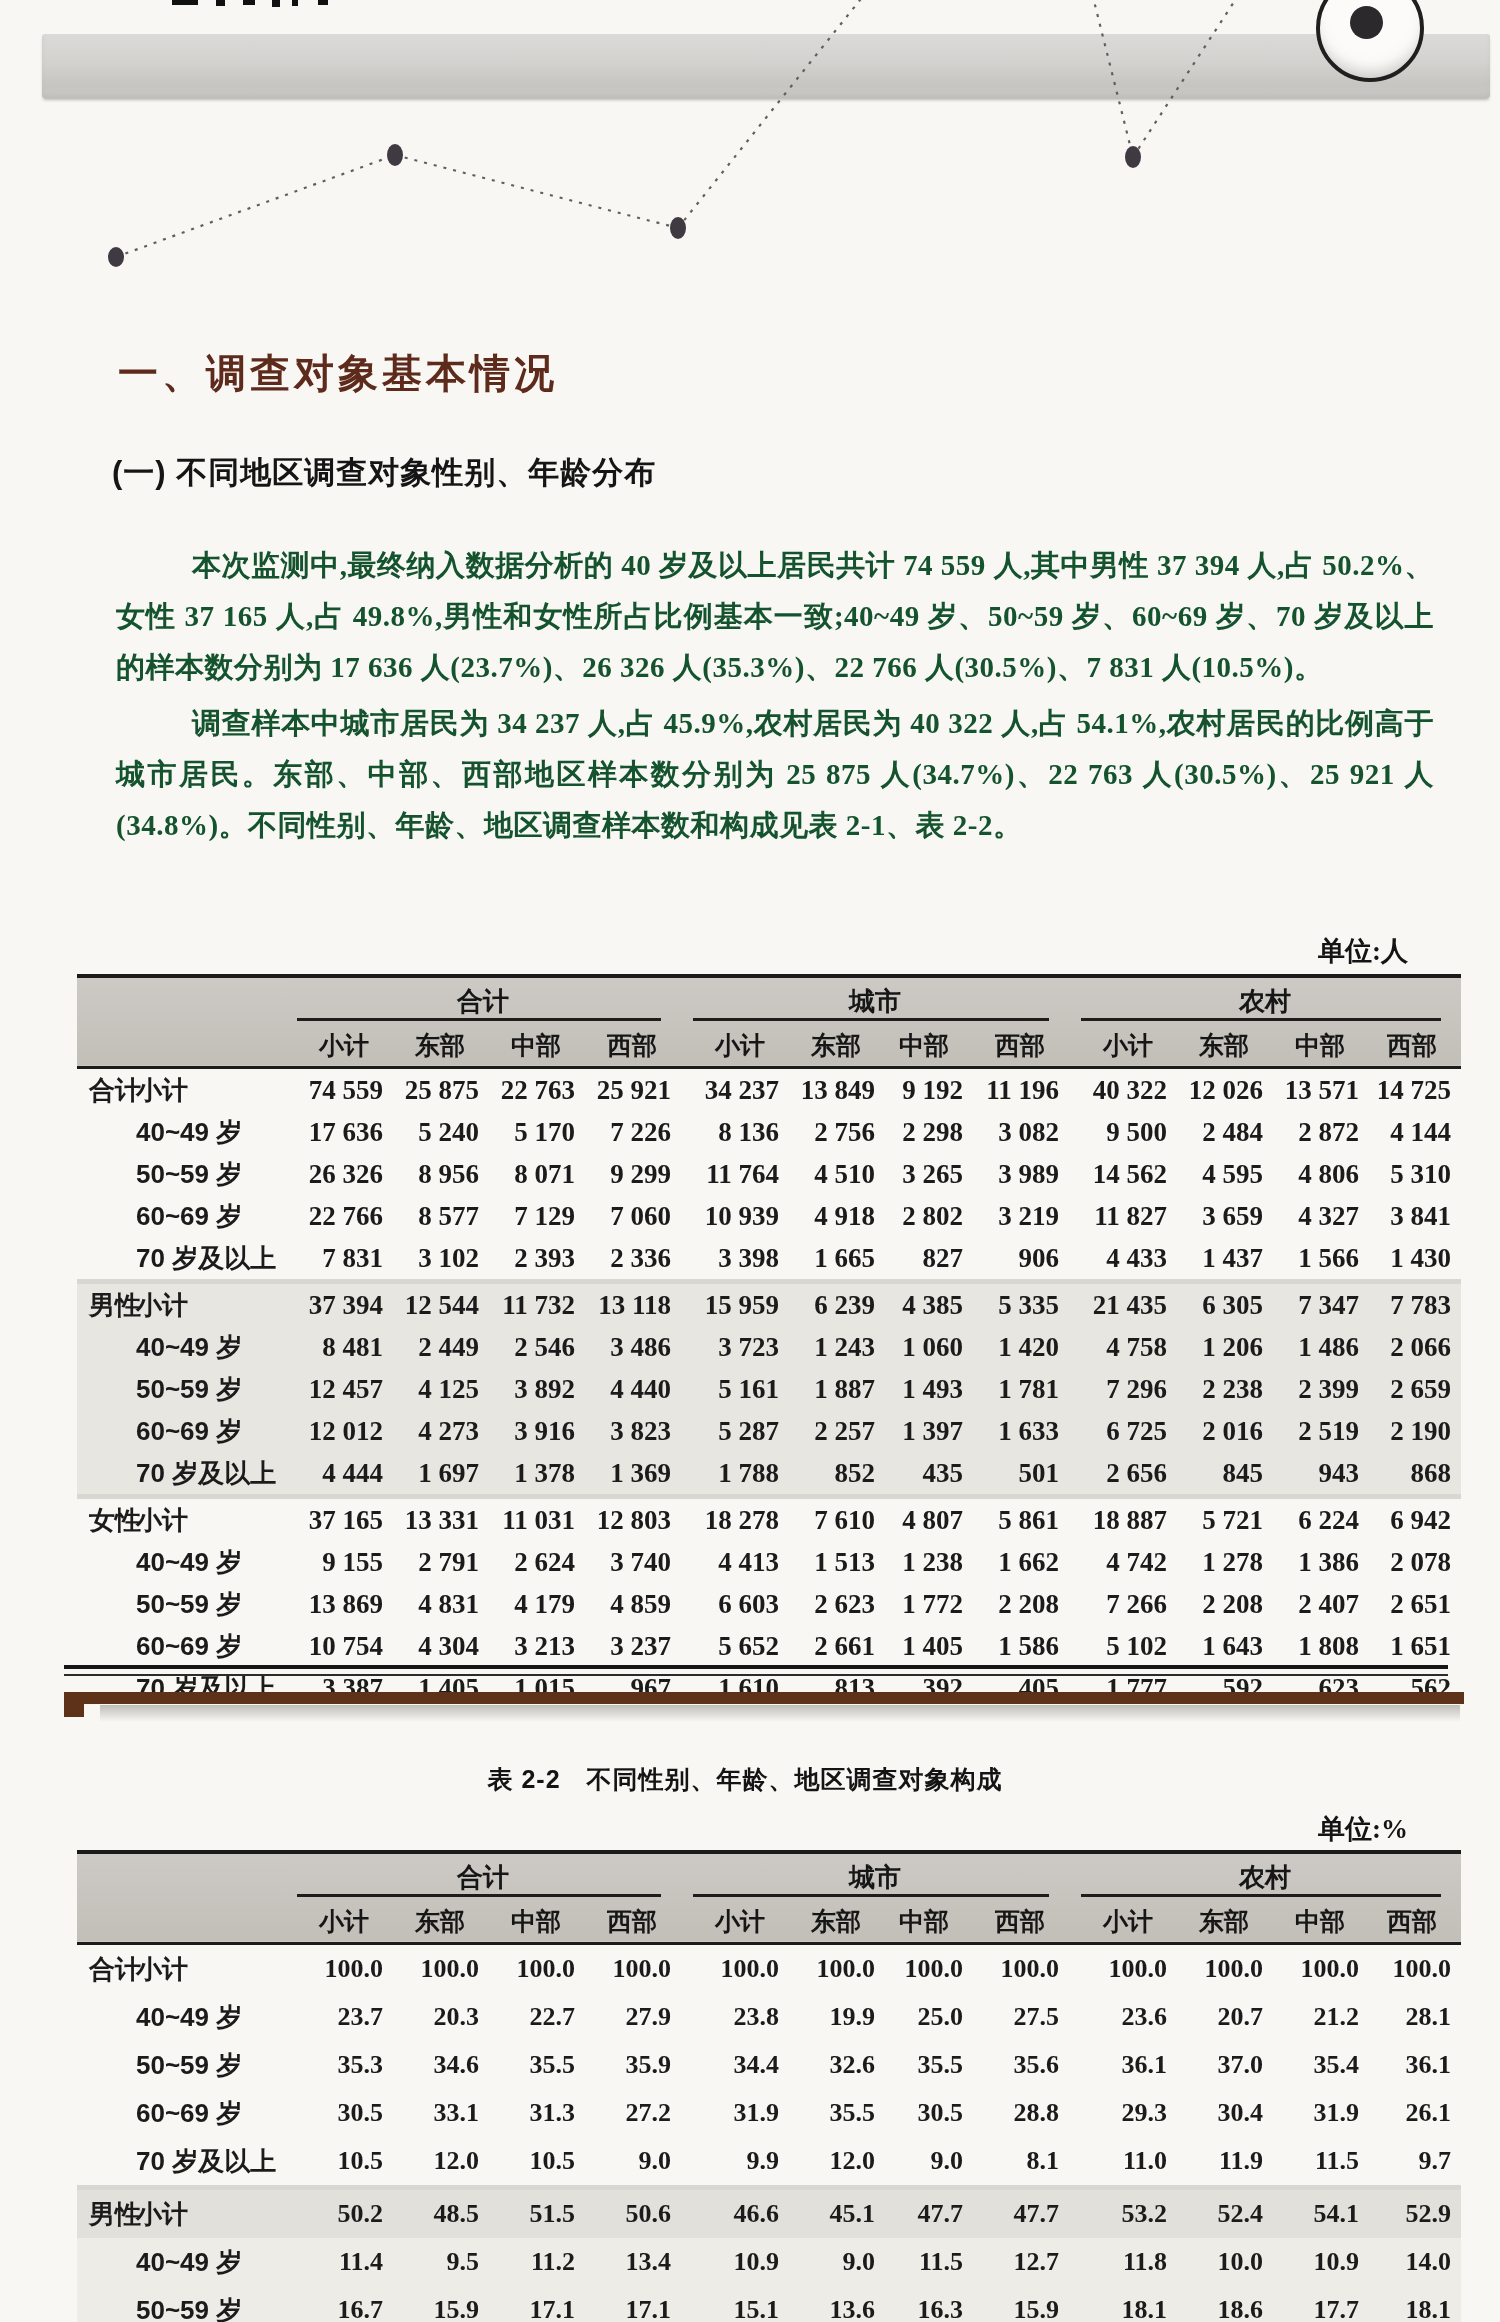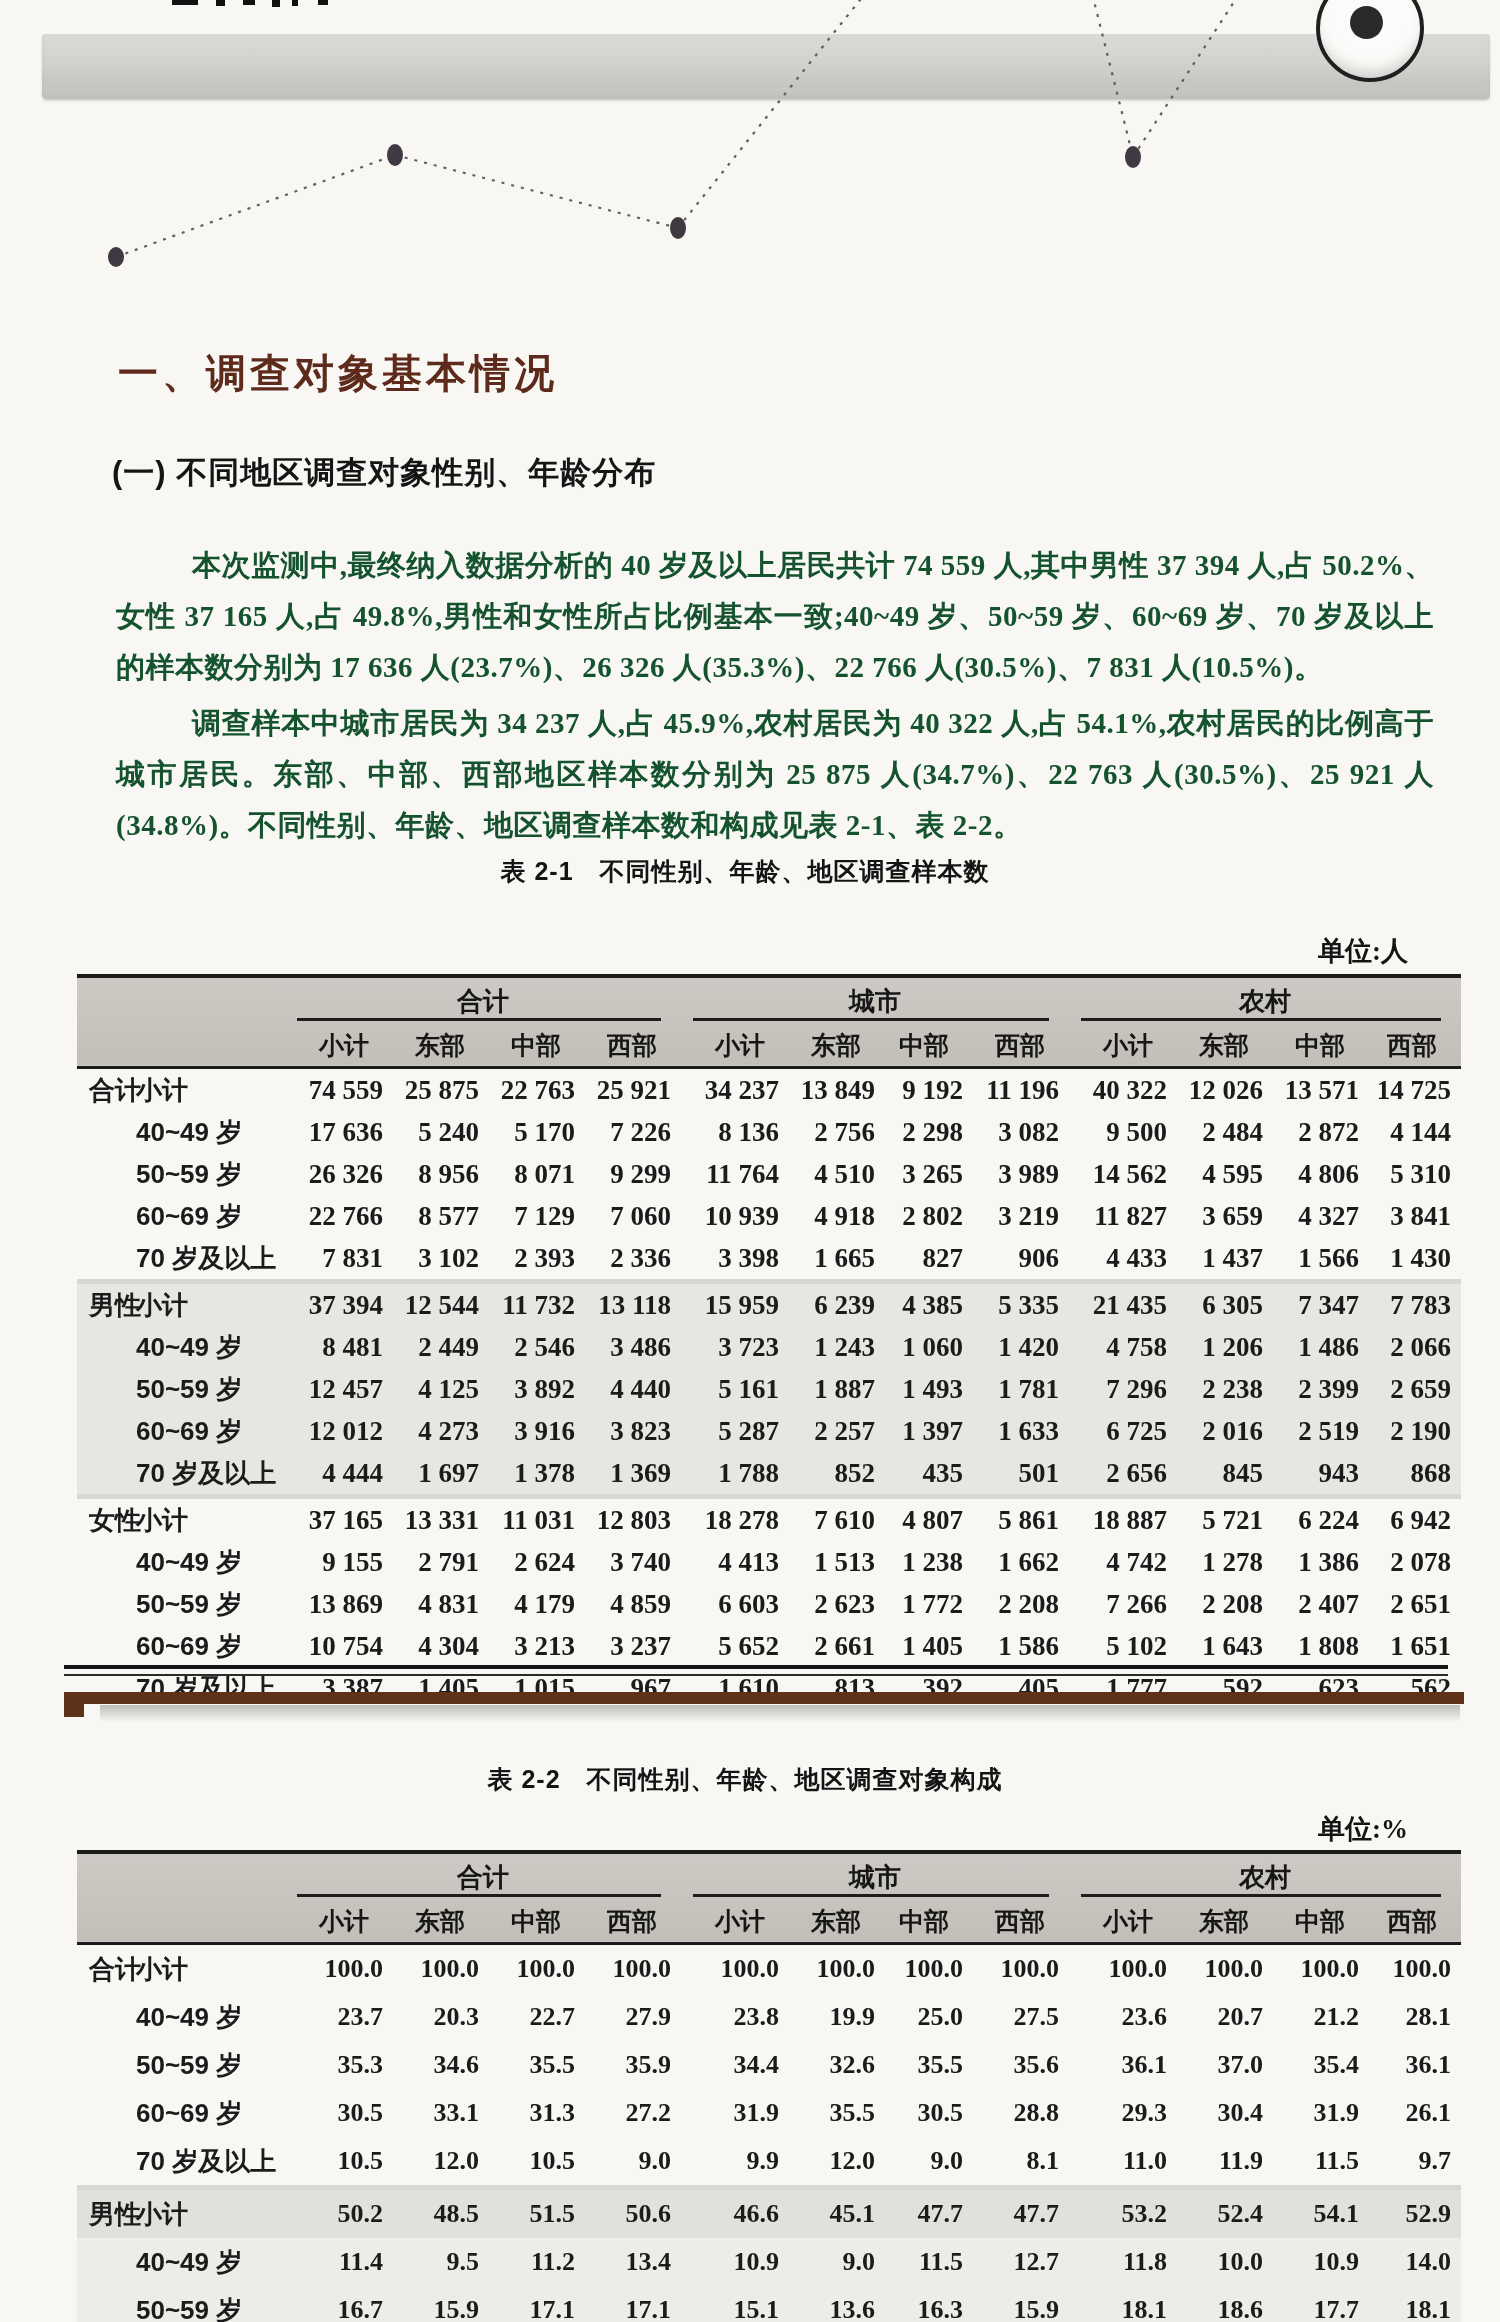--- a/index.html
+++ b/index.html
@@ -100,21 +100,20 @@
     </g>
   </svg>
   <div class="logo"></div>
 
   <div class="h1">一、调查对象基本情况</div>
   <div class="h2">(一) 不同地区调查对象性别、年龄分布</div>
 
   <p class="para para1">本次监测中,最终纳入数据分析的 40 岁及以上居民共计 74 559 人,其中男性 37 394 人,占 50.2%、女性 37 165 人,占 49.8%,男性和女性所占比例基本一致;40~49 岁、50~59 岁、60~69 岁、70 岁及以上的样本数分别为 17 636 人(23.7%)、26 326 人(35.3%)、22 766 人(30.5%)、7 831 人(10.5%)。</p>
   <p class="para para2">调查样本中城市居民为 34 237 人,占 45.9%,农村居民为 40 322 人,占 54.1%,农村居民的比例高于城市居民。东部、中部、西部地区样本数分别为 25 875 人(34.7%)、22 763 人(30.5%)、25 921 人(34.8%)。不同性别、年龄、地区调查样本数和构成见表 2-1、表 2-2。</p>
 
-  <div class="tcap cap1">表 2-1　不同性别、年龄、地区调查样本数</div>
   <div class="tunit unit1">单位:人</div>
   <table class="stat" id="t1">
     <colgroup>
       <col style="width:58px">
         <col style="width:150px">
       <col style="width:108px">
         <col style="width:96px">
         <col style="width:96px">
         <col style="width:96px">
       <col style="width:108px">

